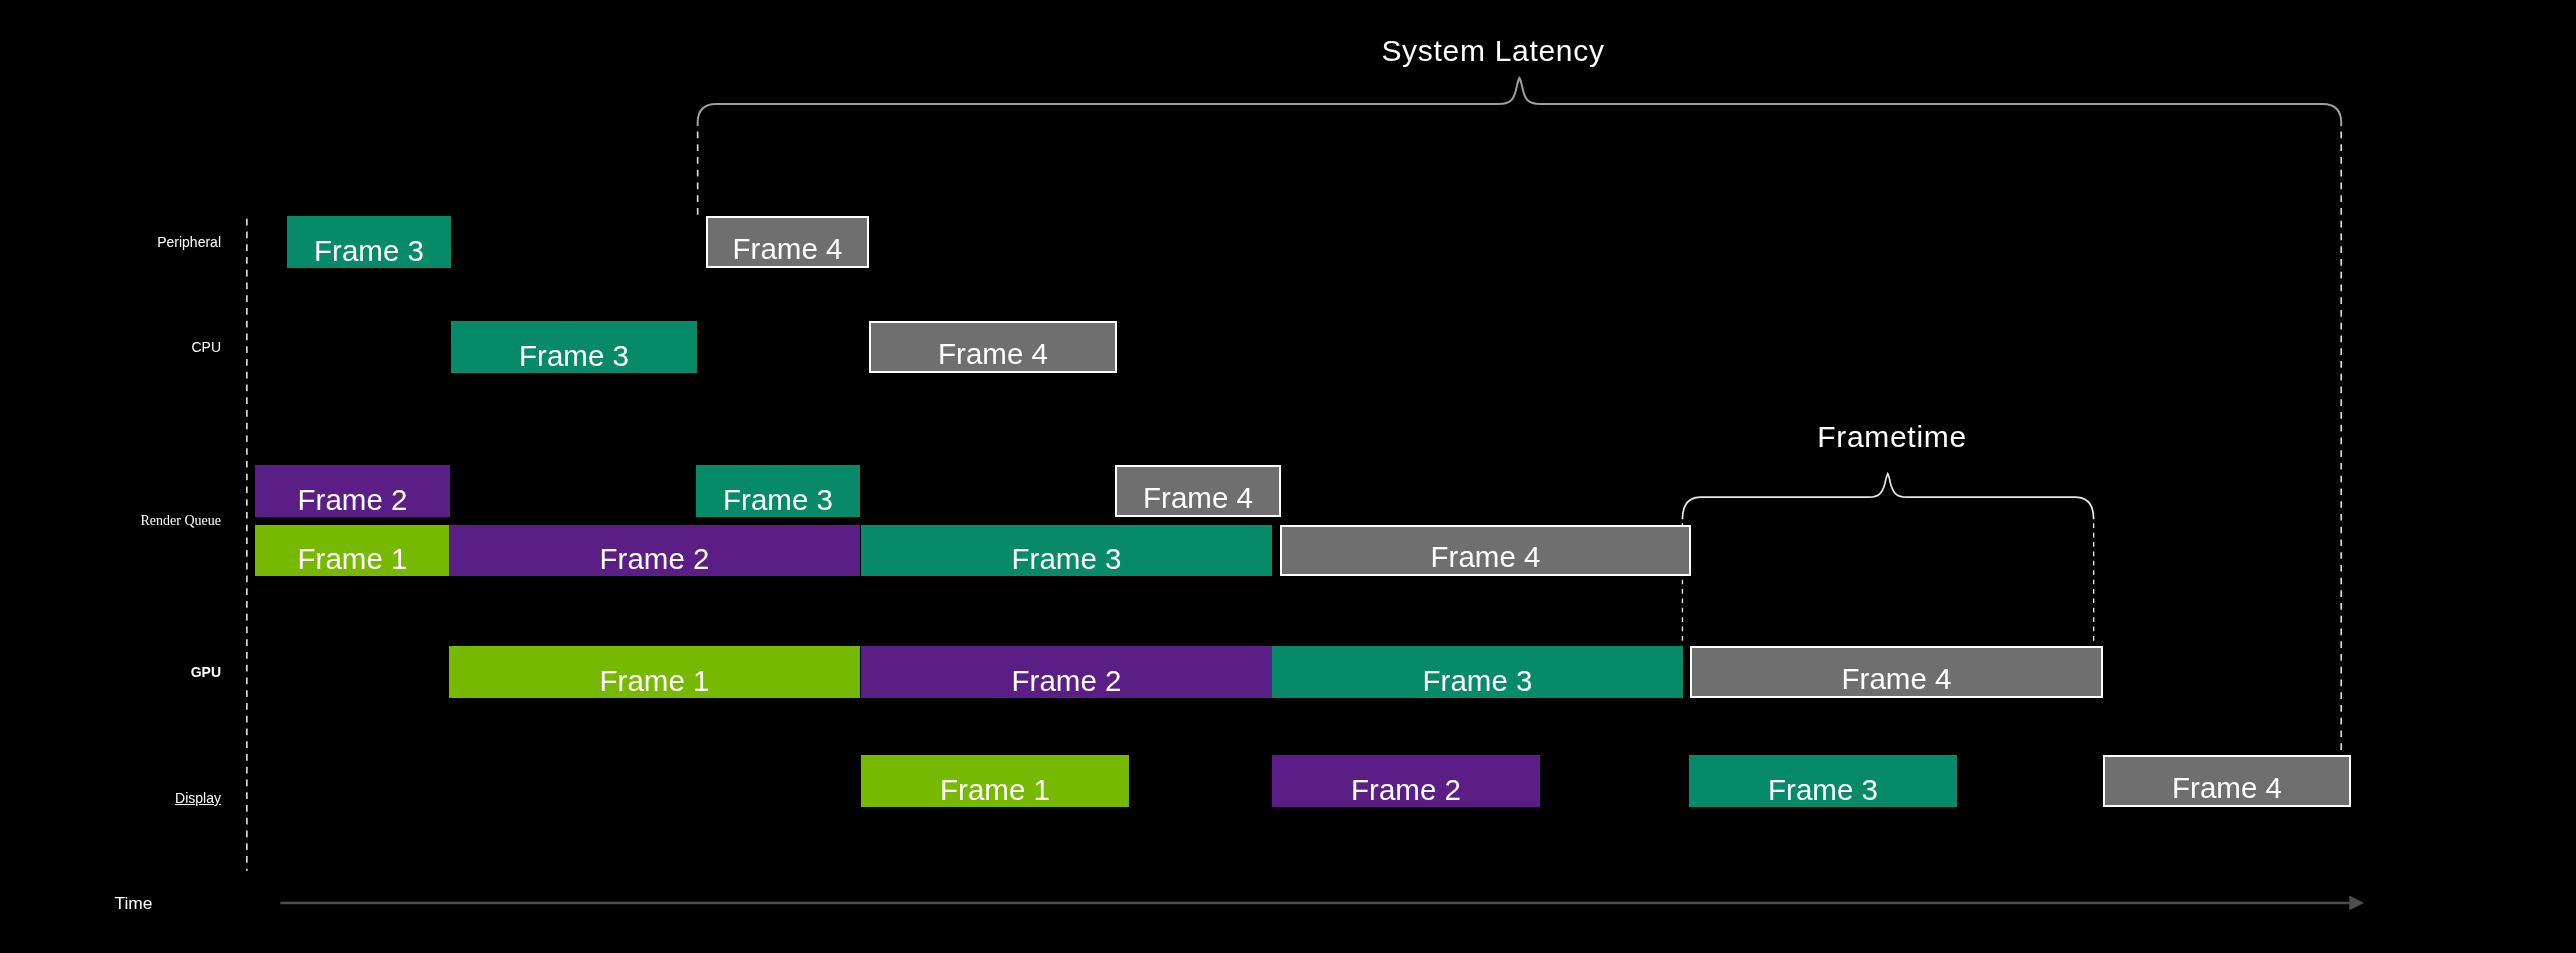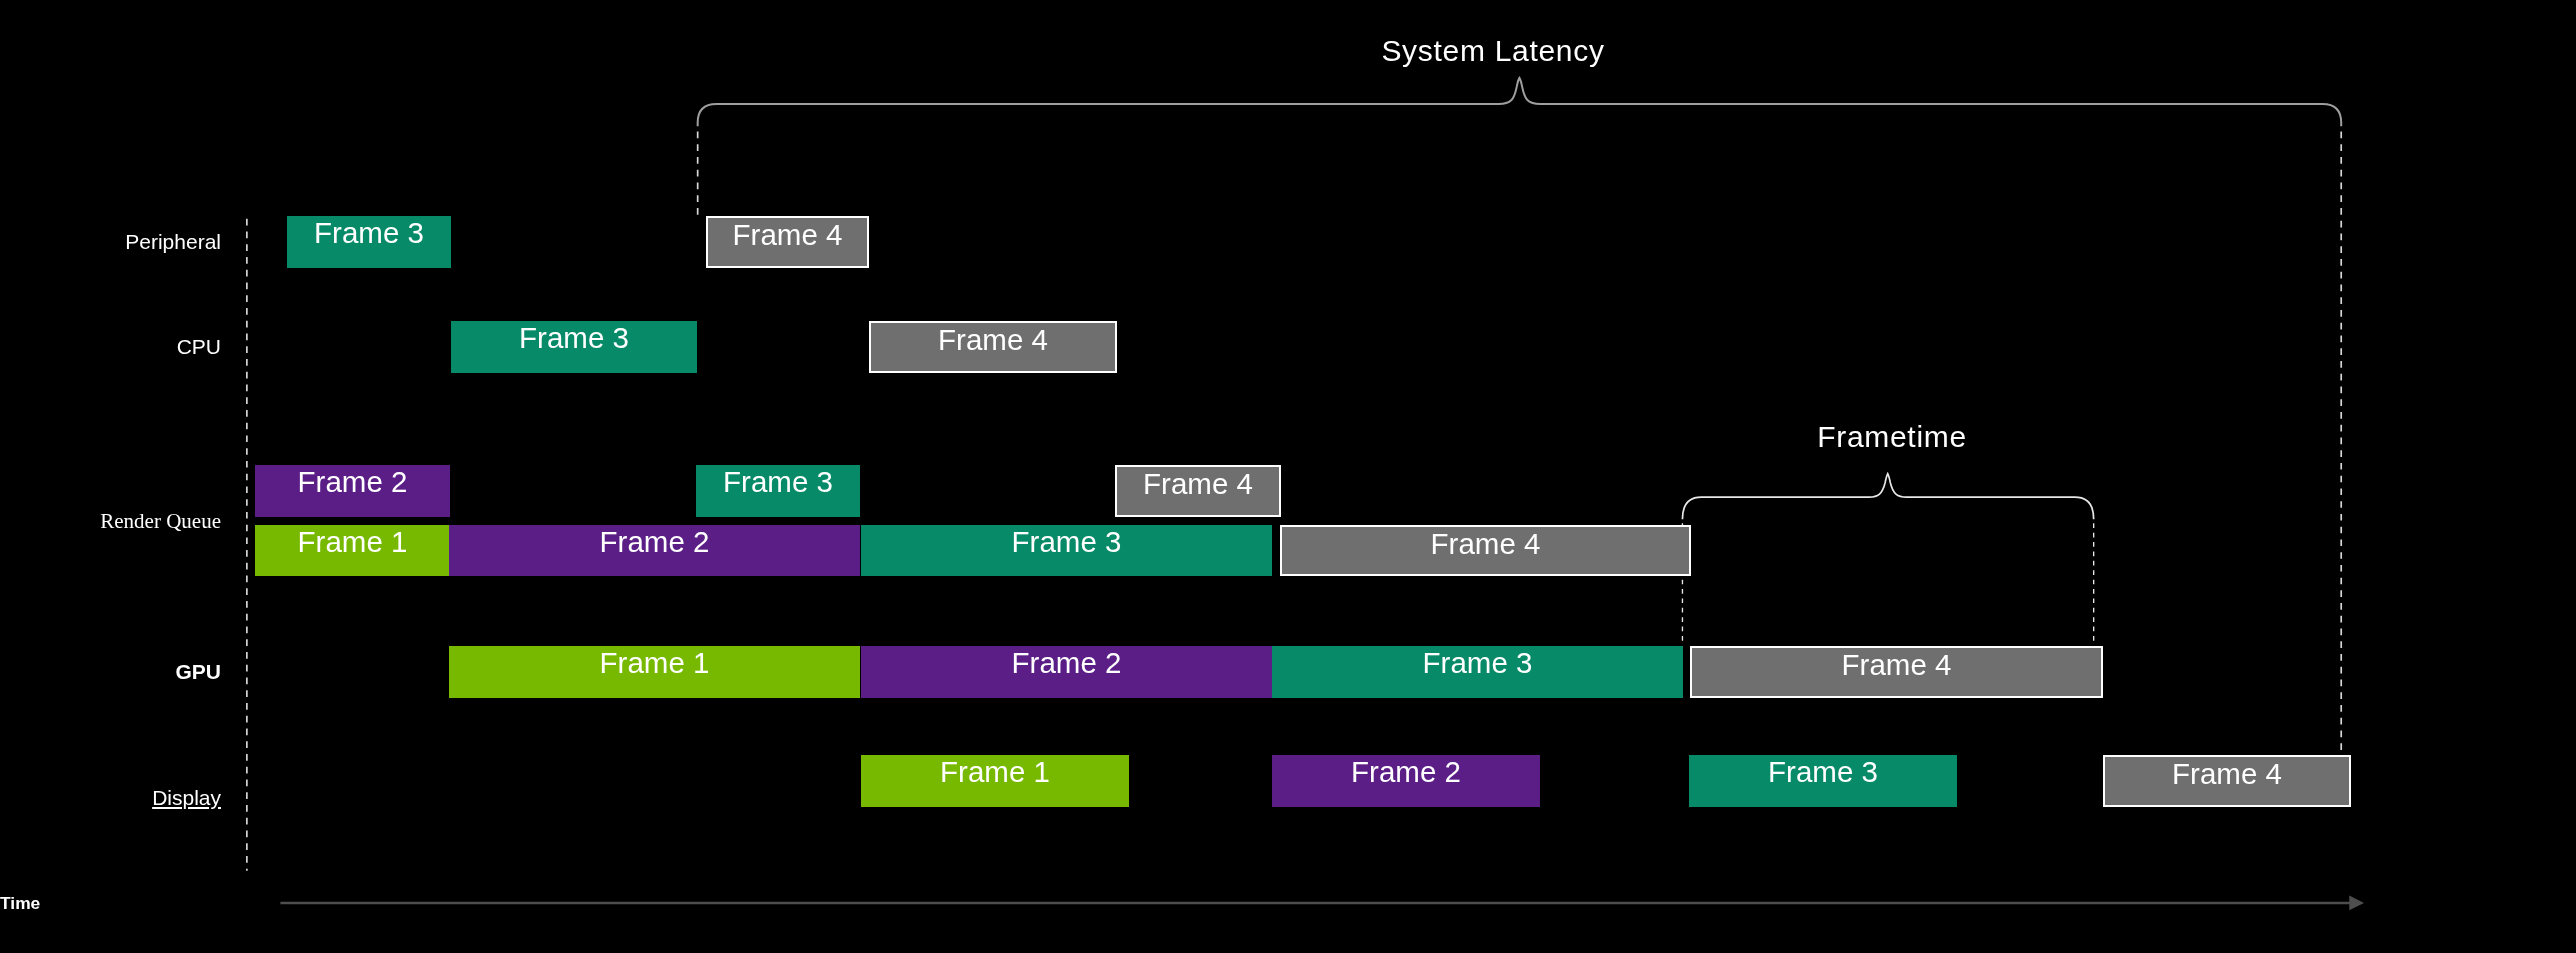--- a/index.html
+++ b/index.html
@@ -5,25 +5,25 @@
   html,body{margin:0;padding:0;background:#000;}
   body{width:2576px;height:954px;position:relative;overflow:hidden;
        font-family:"Liberation Sans",sans-serif;}
   .stage{position:absolute;inset:0;background:var(--background,#000);}
   .overlay{position:absolute;left:0;top:0;}
   .title{position:absolute;transform:translate(-50%,-50%);color:var(--label-text,#fff);
          font-size:30px;font-weight:400;white-space:nowrap;letter-spacing:0.7px;}
   .title-sl{left:1493px;top:51px;}
   .title-ft{left:1892px;top:437px;}
   .row-label{position:absolute;left:0;width:221px;text-align:right;
-             transform:translateY(-50%);color:var(--label-text,#fff);font-size:21px;
+             transform:translateY(-50%);color:var(--label-text,#fff);font-size:14px;
              white-space:nowrap;}
   .time-label{position:absolute;left:0;width:267px;top:903px;transform:translateY(-50%);
-              text-align:left;color:var(--label-text,#fff);font-size:17.4px;font-weight:bold;}
-  .bar{position:absolute;display:flex;align-items:flex-start;justify-content:center;
+              text-align:center;color:var(--label-text,#fff);font-size:17.4px;}
+  .bar{position:absolute;display:flex;align-items:flex-end;justify-content:center;
        box-sizing:border-box;color:var(--bar-text,#fff);font-size:29.5px;white-space:nowrap;}
   .bar.bordered{border:2.7px solid var(--frame4-border,#fff);margin-left:8px;}
 </style>
 </head>
 <body>
 
 <div class="stage">
 
   <svg class="overlay" width="2576" height="954" viewBox="0 0 3840 1422">
     <path d="M368 326 V1298" fill="none" stroke="var(--axis-dash)" stroke-width="2.5" stroke-dasharray="10 9"></path>

